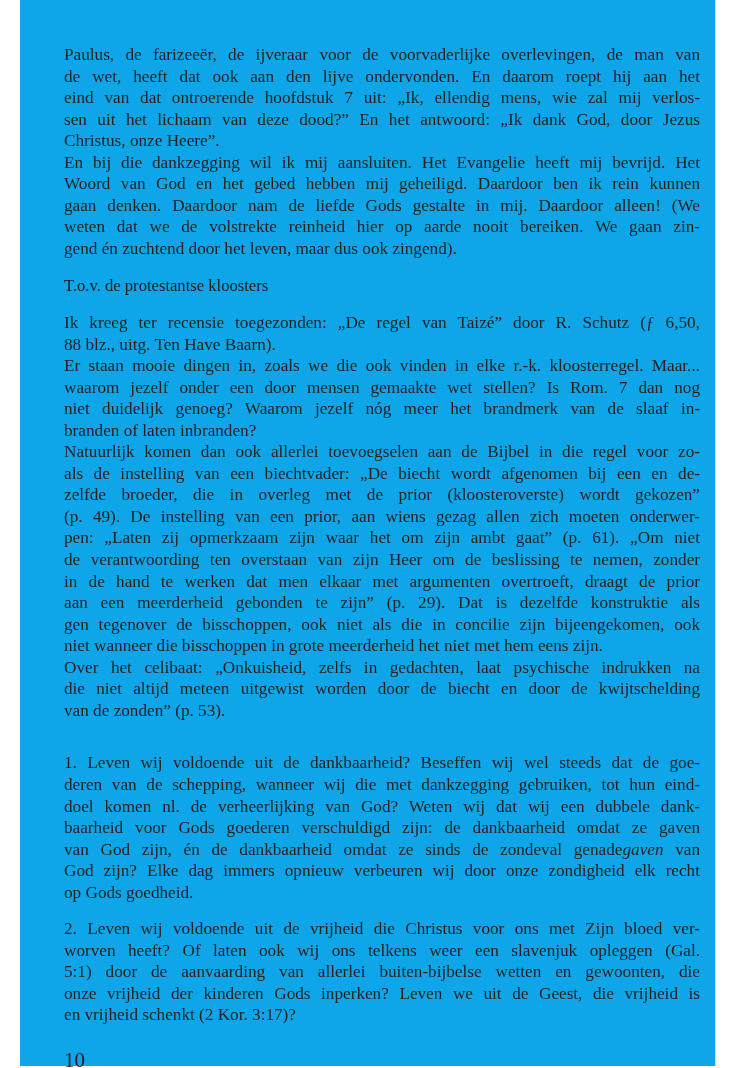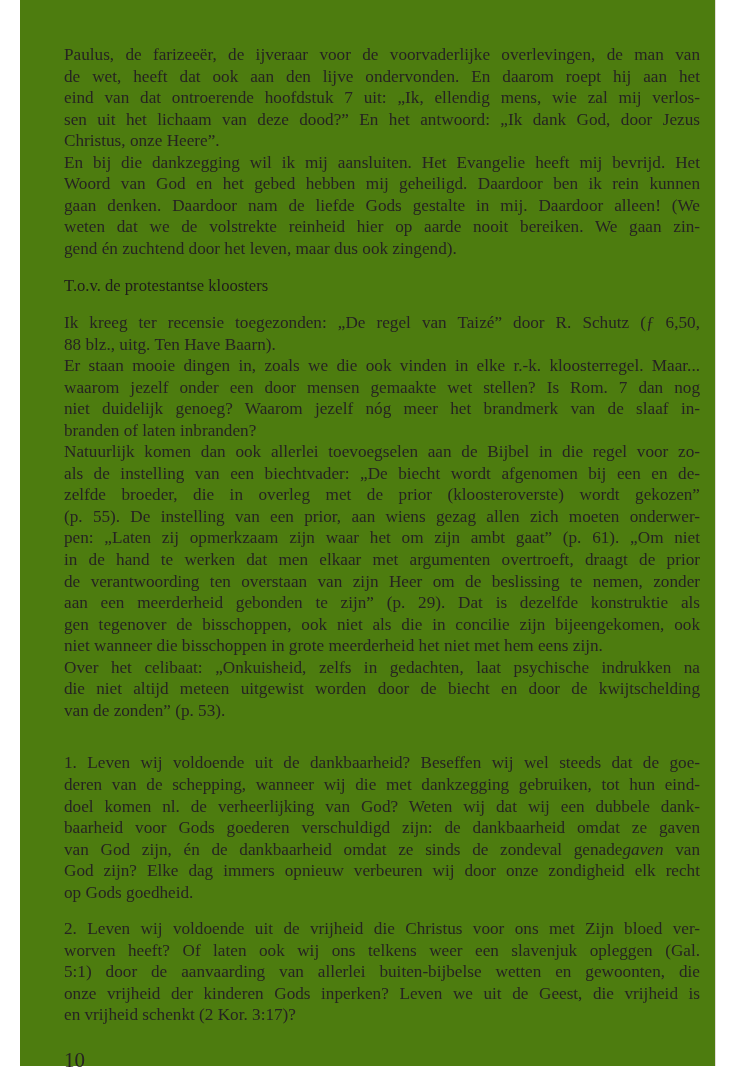--- a/index.html
+++ b/index.html
@@ -1,21 +1,21 @@
 <!DOCTYPE html>
 <html><head>
 <meta charset="utf-8">
 <style>
   html, body { margin: 0; padding: 0; }
   body {
     width: 738px; height: 1068px; background: #ffffff; position: relative; overflow: hidden;
   }
   .page {
     position: absolute; left: 20px; top: 0; width: 696px; height: 1066px;
-    background: #4d7c0f;
+    background: #0ea5e9;
     box-shadow: inset -1px 0 0 #e2dcd9;
   }
   .text {
     position: absolute; left: 44px; top: 44px; width: 636px;
     font-family: "Liberation Serif", "DejaVu Serif", serif;
     font-size: 17.2px; line-height: 21.55px; color: #262322;
     text-align: justify;
   }
   .text p { margin: 0; }
   .line { display: block; text-align: justify; text-align-last: justify; white-space: nowrap; height: 21.55px; }
@@ -61,24 +61,24 @@
     <p>
       <span class="line">Er staan mooie dingen in, zoals we die ook vinden in elke r.-k. kloosterregel. Maar...</span>
       <span class="line">waarom jezelf onder een door mensen gemaakte wet stellen? Is Rom. 7 dan nog</span>
       <span class="line">niet duidelijk genoeg? Waarom jezelf nóg meer het brandmerk van de slaaf in-</span>
       <span class="line last">branden of laten inbranden?</span>
     </p>
     <p>
       <span class="line">Natuurlijk komen dan ook allerlei toevoegselen aan de Bijbel in die regel voor zo-</span>
       <span class="line">als de instelling van een biechtvader: „De biecht wordt afgenomen bij een en de-</span>
       <span class="line">zelfde broeder, die in overleg met de prior (kloosteroverste) wordt gekozen”</span>
-      <span class="line">(p. 55). De instelling van een prior, aan wiens gezag allen zich moeten onderwer-</span>
+      <span class="line">(p. 49). De instelling van een prior, aan wiens gezag allen zich moeten onderwer-</span>
       <span class="line">pen: „Laten zij opmerkzaam zijn waar het om zijn ambt gaat” (p. 61). „Om niet</span>
+      <span class="line">de verantwoording ten overstaan van zijn Heer om de beslissing te nemen, zonder</span>
       <span class="line">in de hand te werken dat men elkaar met argumenten overtroeft, draagt de prior</span>
-      <span class="line">de verantwoording ten overstaan van zijn Heer om de beslissing te nemen, zonder</span>
       <span class="line">aan een meerderheid gebonden te zijn” (p. 29). Dat is dezelfde konstruktie als</span>
       <span class="line">gen tegenover de bisschoppen, ook niet als die in concilie zijn bijeengekomen, ook</span>
       <span class="line last">niet wanneer die bisschoppen in grote meerderheid het niet met hem eens zijn.</span>
     </p>
     <p>
       <span class="line">Over het celibaat: „Onkuisheid, zelfs in gedachten, laat psychische indrukken na</span>
       <span class="line">die niet altijd meteen uitgewist worden door de biecht en door de kwijtschelding</span>
       <span class="line last">van de zonden” (p. 53).</span>
     </p>
 

